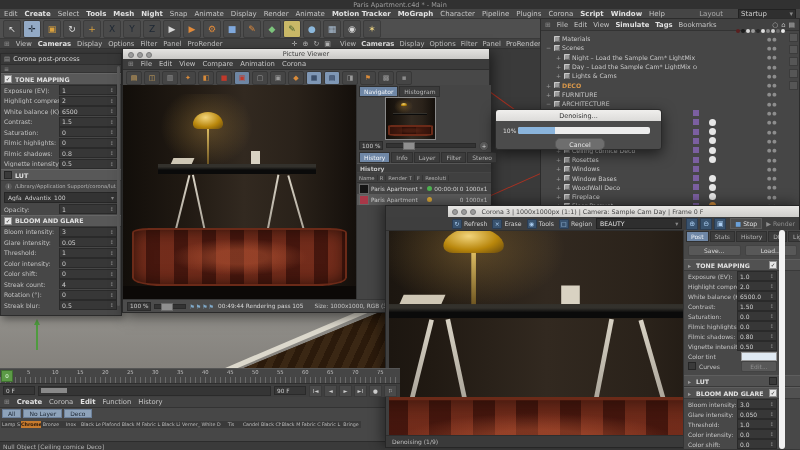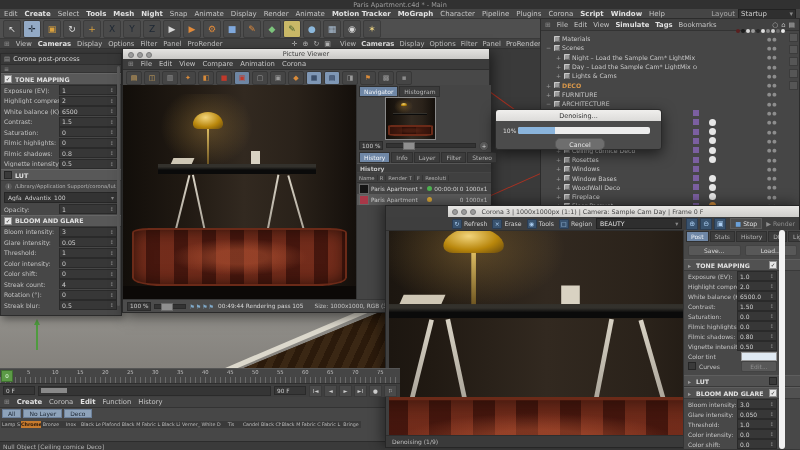--- a/index.html
+++ b/index.html
@@ -6,21 +6,21 @@
   #app{position:relative;width:800px;height:450px;overflow:hidden;background:#3d3d3d;
        font-family:"DejaVu Sans",sans-serif;font-size:7px;color:#c5c5c5;}
   .abs{position:absolute;}
   .flex{display:flex;align-items:center;}
   .b{font-weight:bold;color:#e2e2e2;}
   
   #titlebar{left:0;top:0;width:800px;height:9px;background:#313131;color:#9d9d9d;
             font-size:6.5px;display:flex;align-items:center;justify-content:center;}
   #menubar{left:0;top:9px;width:800px;height:10px;background:#454545;border-bottom:1px solid #333;
            display:flex;align-items:center;gap:7px;padding:0 4px;box-sizing:border-box;font-size:7px;}
-  #menubar .sp{margin-left:auto;display:flex;align-items:center;gap:3px;}
+  #menubar .sp{margin-left:auto;display:flex;align-items:center;gap:15px;}
   #layout-select{background:#2f2f2f;border:1px solid #222;color:#ccc;width:52px;height:8px;
            display:flex;align-items:center;justify-content:space-between;padding:0 2px;}
   #toolbar{left:0;top:19px;width:540px;height:20px;background:#4f4f4f;border-bottom:1px solid #3a3a3a;
            display:flex;align-items:center;gap:2px;padding:0 3px;box-sizing:border-box;}
   .ticon{width:16px;height:16px;background:#4a4a4a;border:1px solid #3c3c3c;border-radius:2px;
          display:flex;align-items:center;justify-content:center;font-size:9px;color:#ccc;}
   .vpmenu{top:39px;height:10px;background:#424242;border-bottom:1px solid #333;display:flex;
           align-items:center;gap:6px;padding:0 4px;box-sizing:border-box;font-size:6.8px;}
   .vpnav{margin-left:auto;display:flex;gap:2px;color:#bbb;font-size:7px;}
   .vpnav span{width:9px;text-align:center;}

